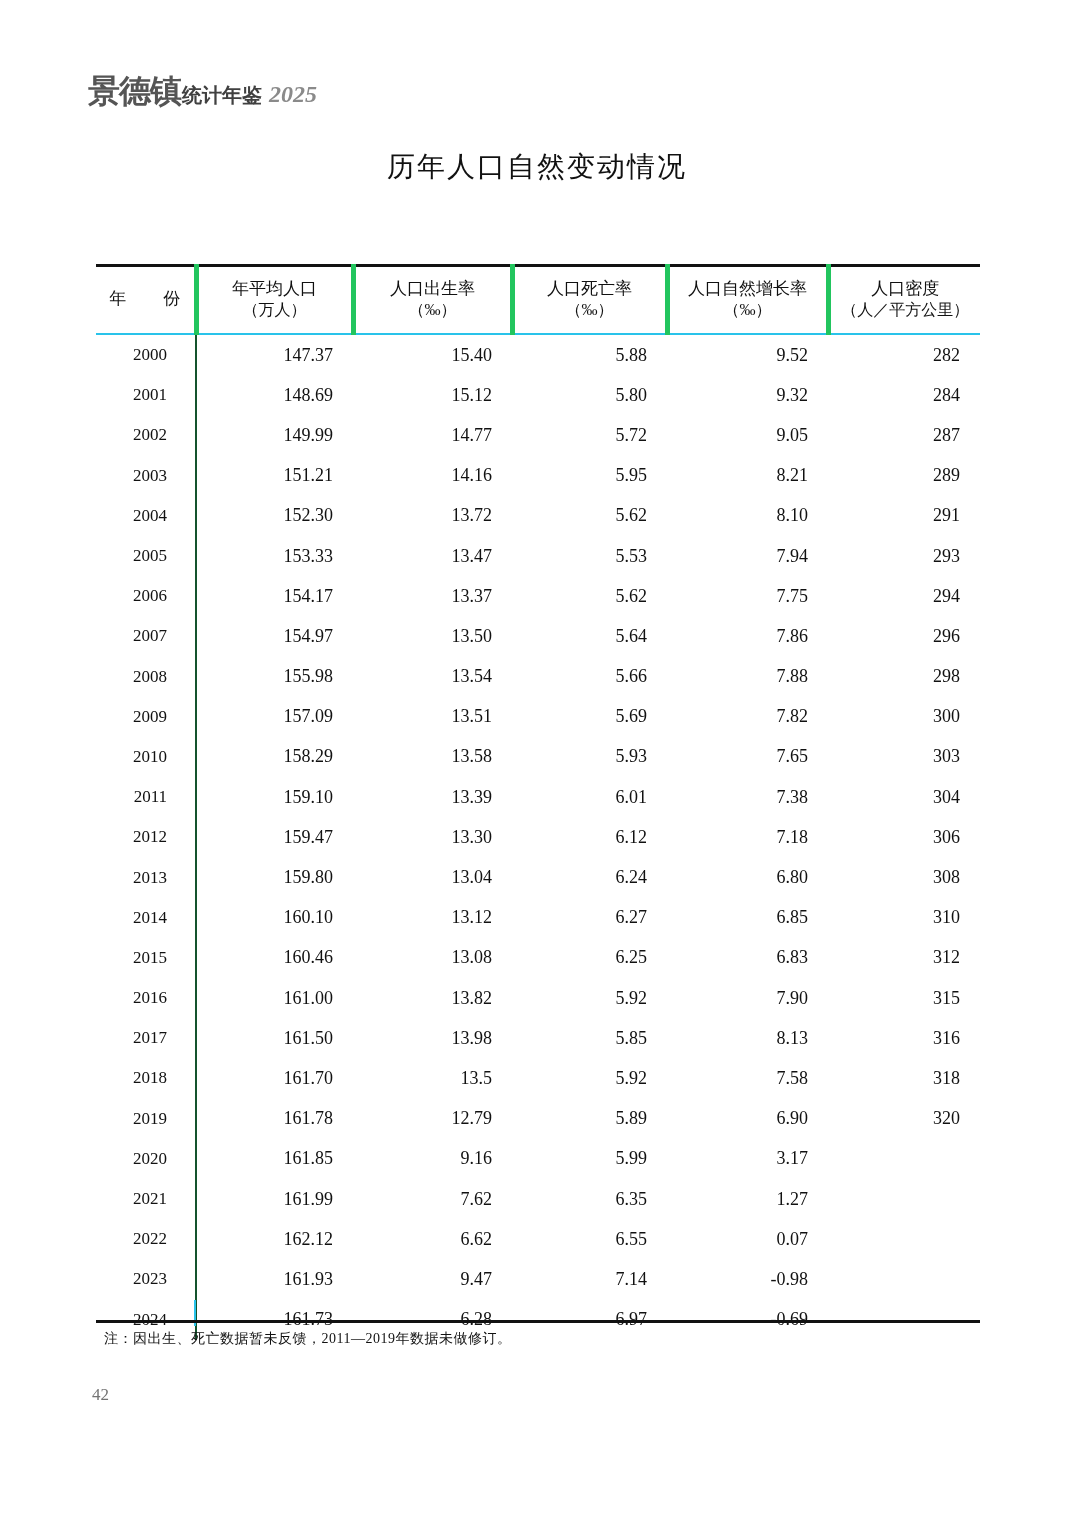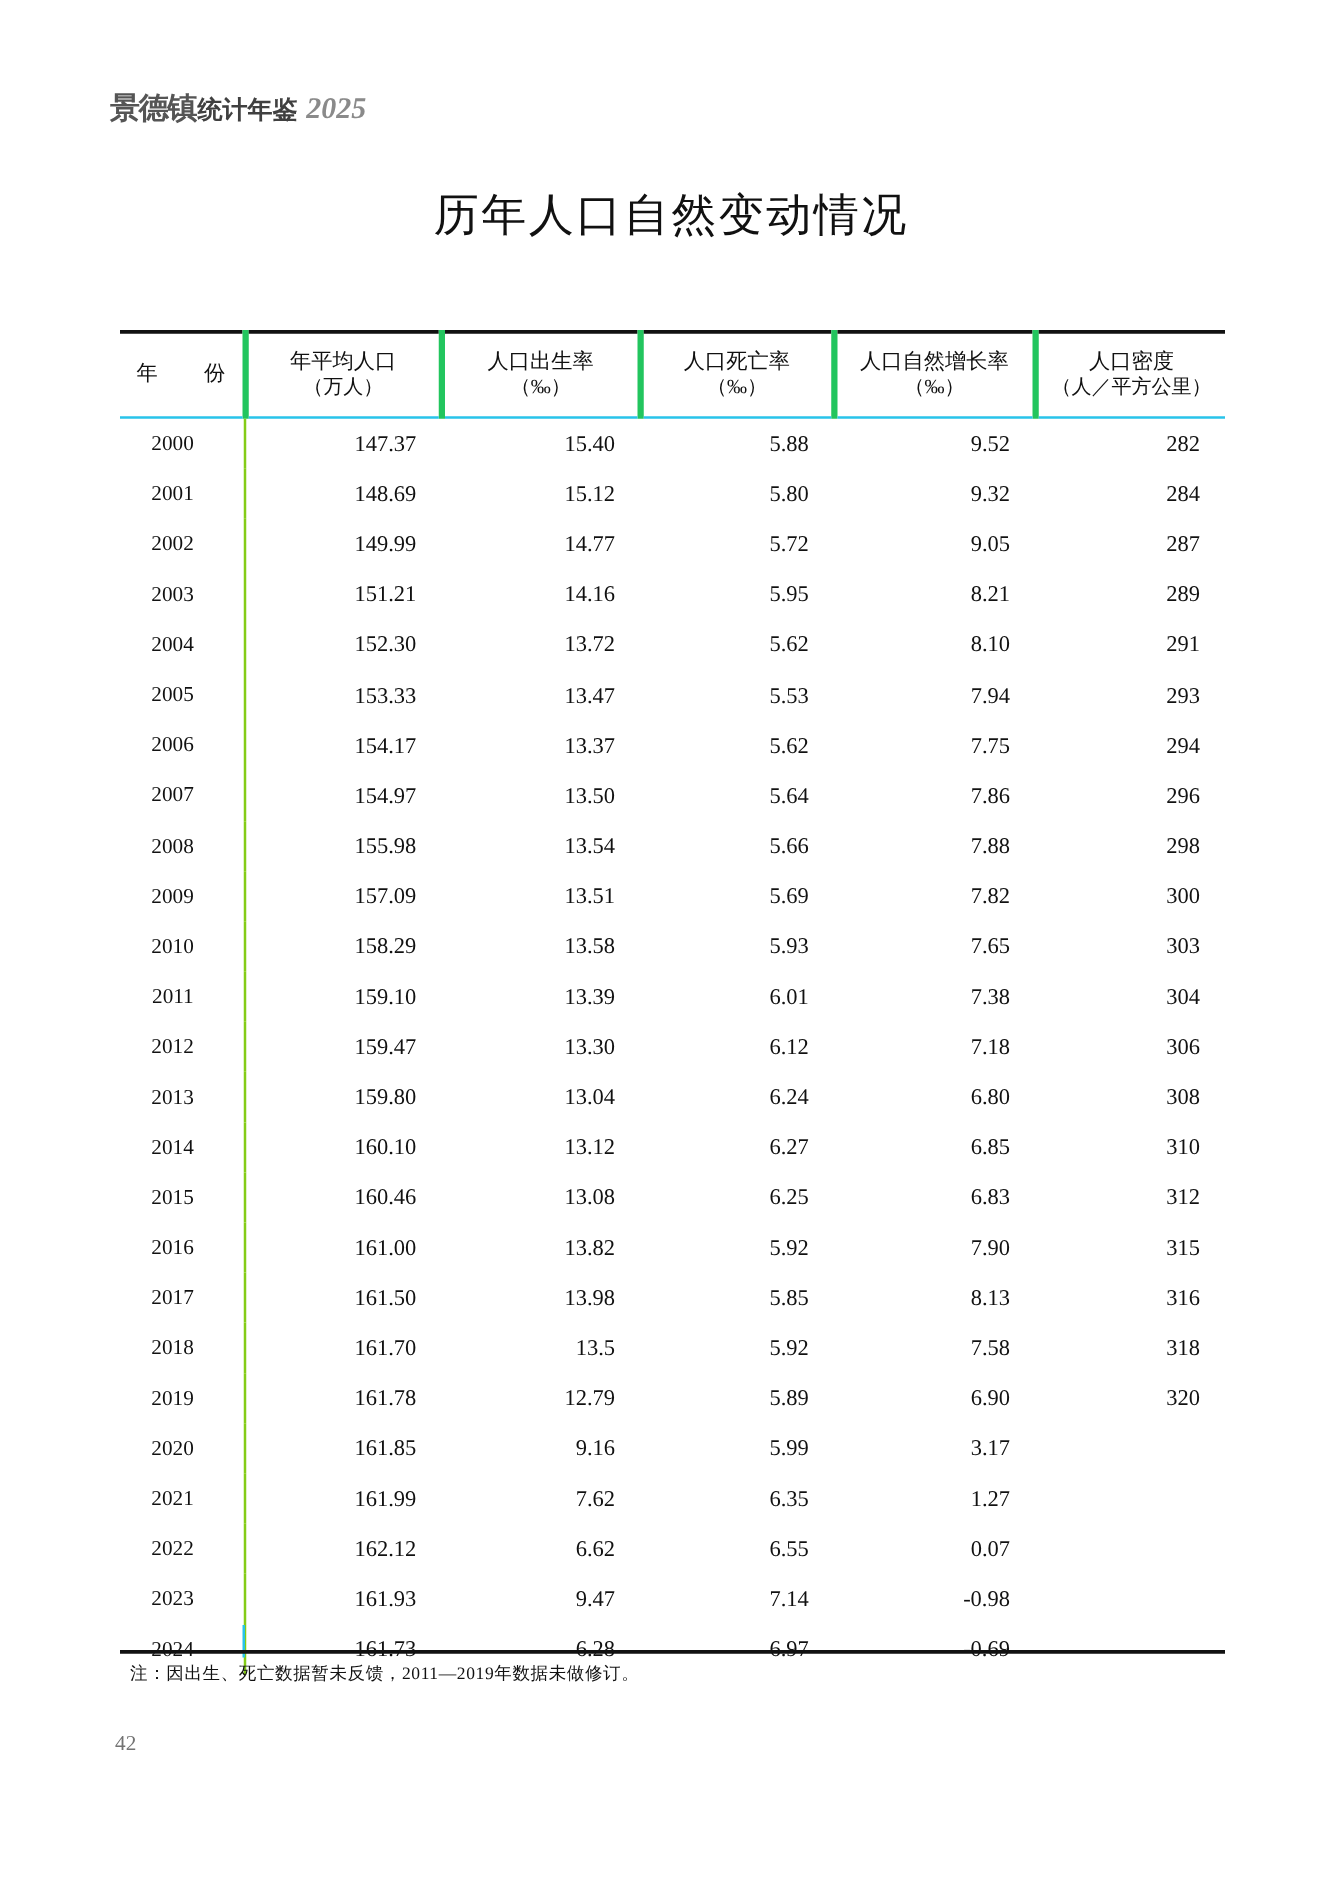--- a/index.html
+++ b/index.html
@@ -14,30 +14,30 @@
   .page{position:relative;width:1074px;height:1520px;}
 
   
   .runhead{
     position:absolute;left:88px;top:70px;
     font-family:"Liberation Sans","DejaVu Sans",sans-serif;
     font-size:23px;color:#6e6e6e;
     letter-spacing:0px;white-space:nowrap;
     display:flex;align-items:baseline;
   }
-  .runhead .rh-city{font-weight:bold;font-size:24px;color:#555;letter-spacing:-1px;}
+  .runhead .rh-city{font-weight:bold;font-size:32px;color:#555;letter-spacing:-1px;}
   .runhead .rh-book{font-size:20px;font-weight:bold;color:#404040;margin-left:1px;}
   .runhead .rh-year{font-size:24px;font-style:italic;font-weight:bold;color:#8a8a8a;margin-left:7px;
     font-family:"Liberation Serif","DejaVu Serif",serif;}
 
   
   .doc-title{
     position:absolute;left:0;top:148px;width:1074px;
     text-align:center;
-    font-size:36px;letter-spacing:2px;color:#111;
+    font-size:28px;letter-spacing:2px;color:#111;
     font-family:Liberation Mono, monospace;
   }
 
   
   .table-wrap{position:absolute;left:96px;top:216px;width:884px;margin-top:48px;}
   table.stat{
     border-collapse:collapse;
     width:884px;
     table-layout:fixed;
   }
@@ -68,22 +68,22 @@
   tbody td{
     padding:0;
     height:40.2px;
     font-size:18px;
     color:#111;
     vertical-align:middle;
     border:none;
   }
   tbody td.year{
     text-align:right;
-    padding-right:40px;
-    border-right:2px solid #84cc16;
+    padding-right:28px;
+    border-right:2px solid #14532d;
     font-size:17px;
   }
   tbody td.num{
     text-align:right;
     padding-right:20px;
   }
   tbody tr:last-child td{ }
 
   .bottom-rule{
     position:absolute;left:96px;top:1320px;width:884px;height:0;

